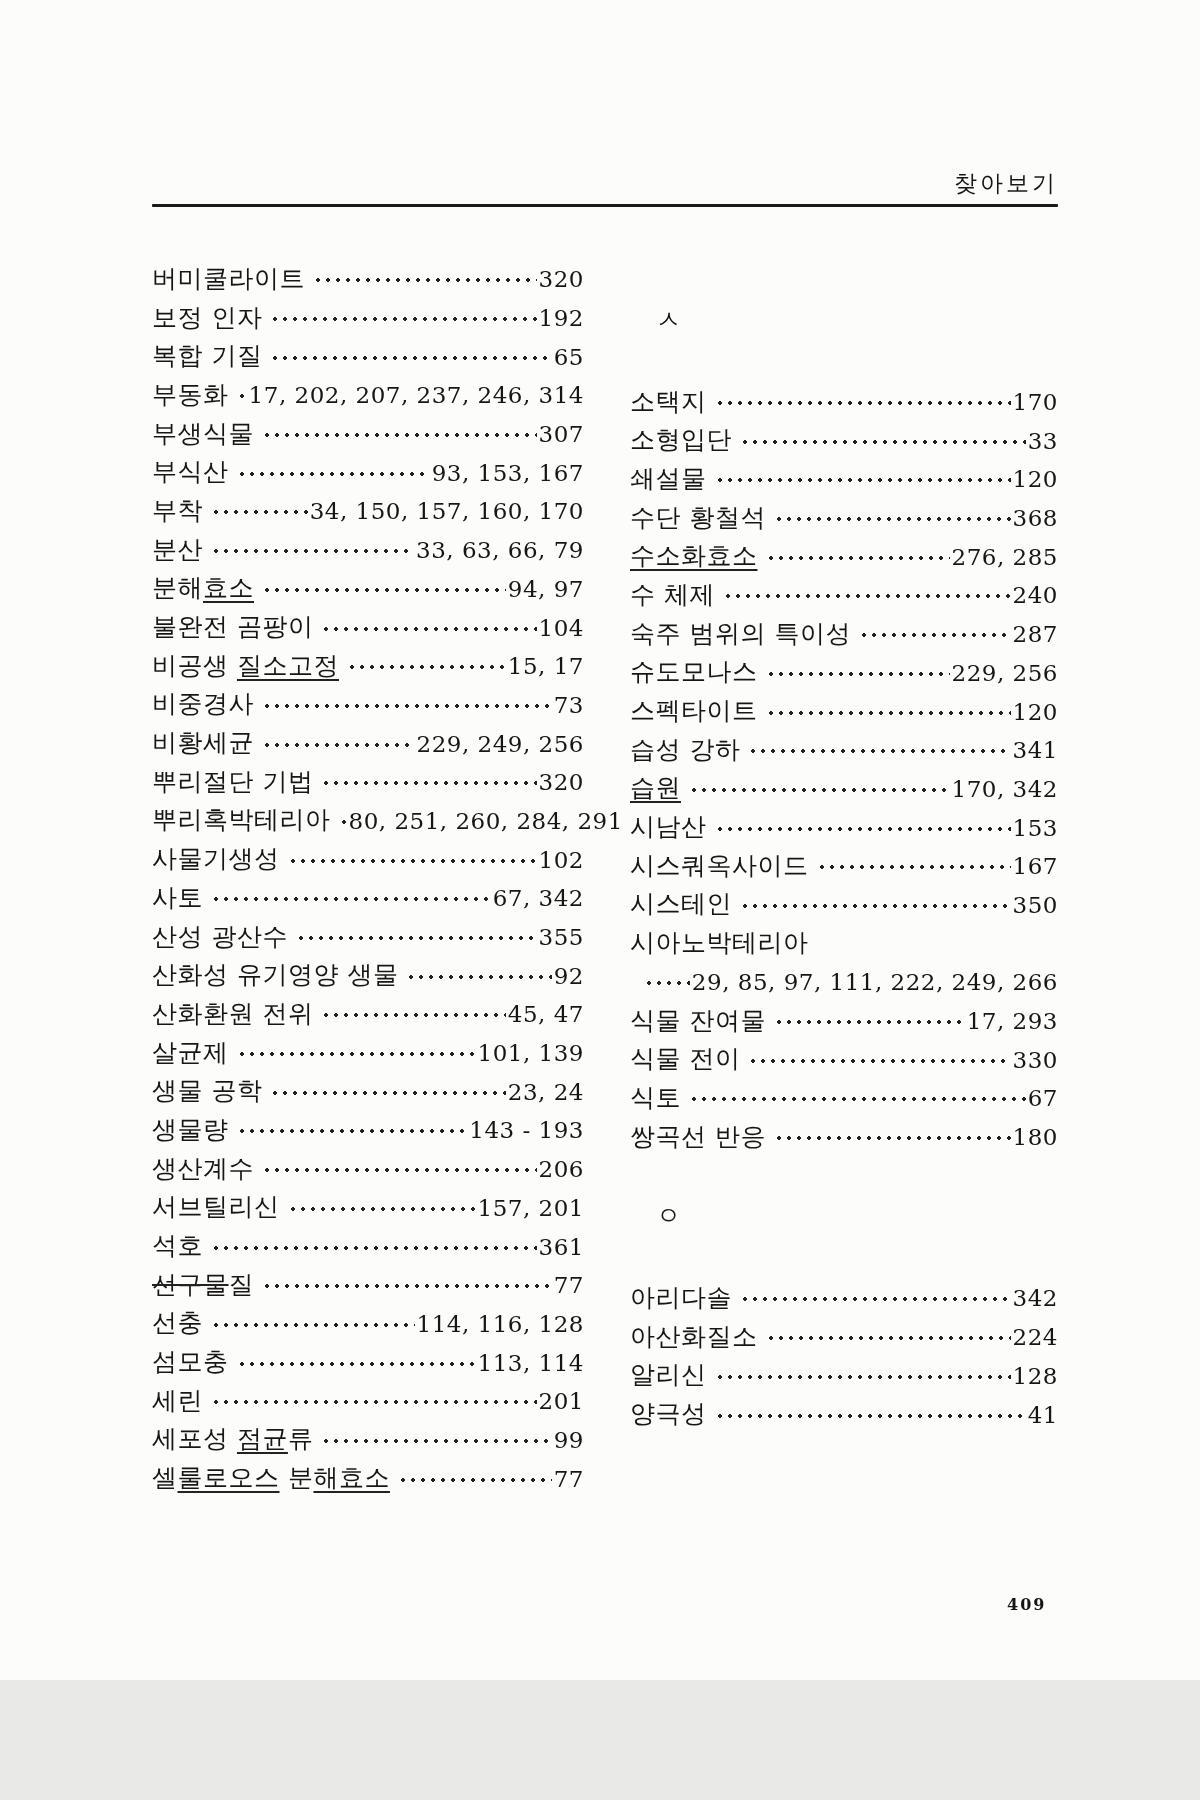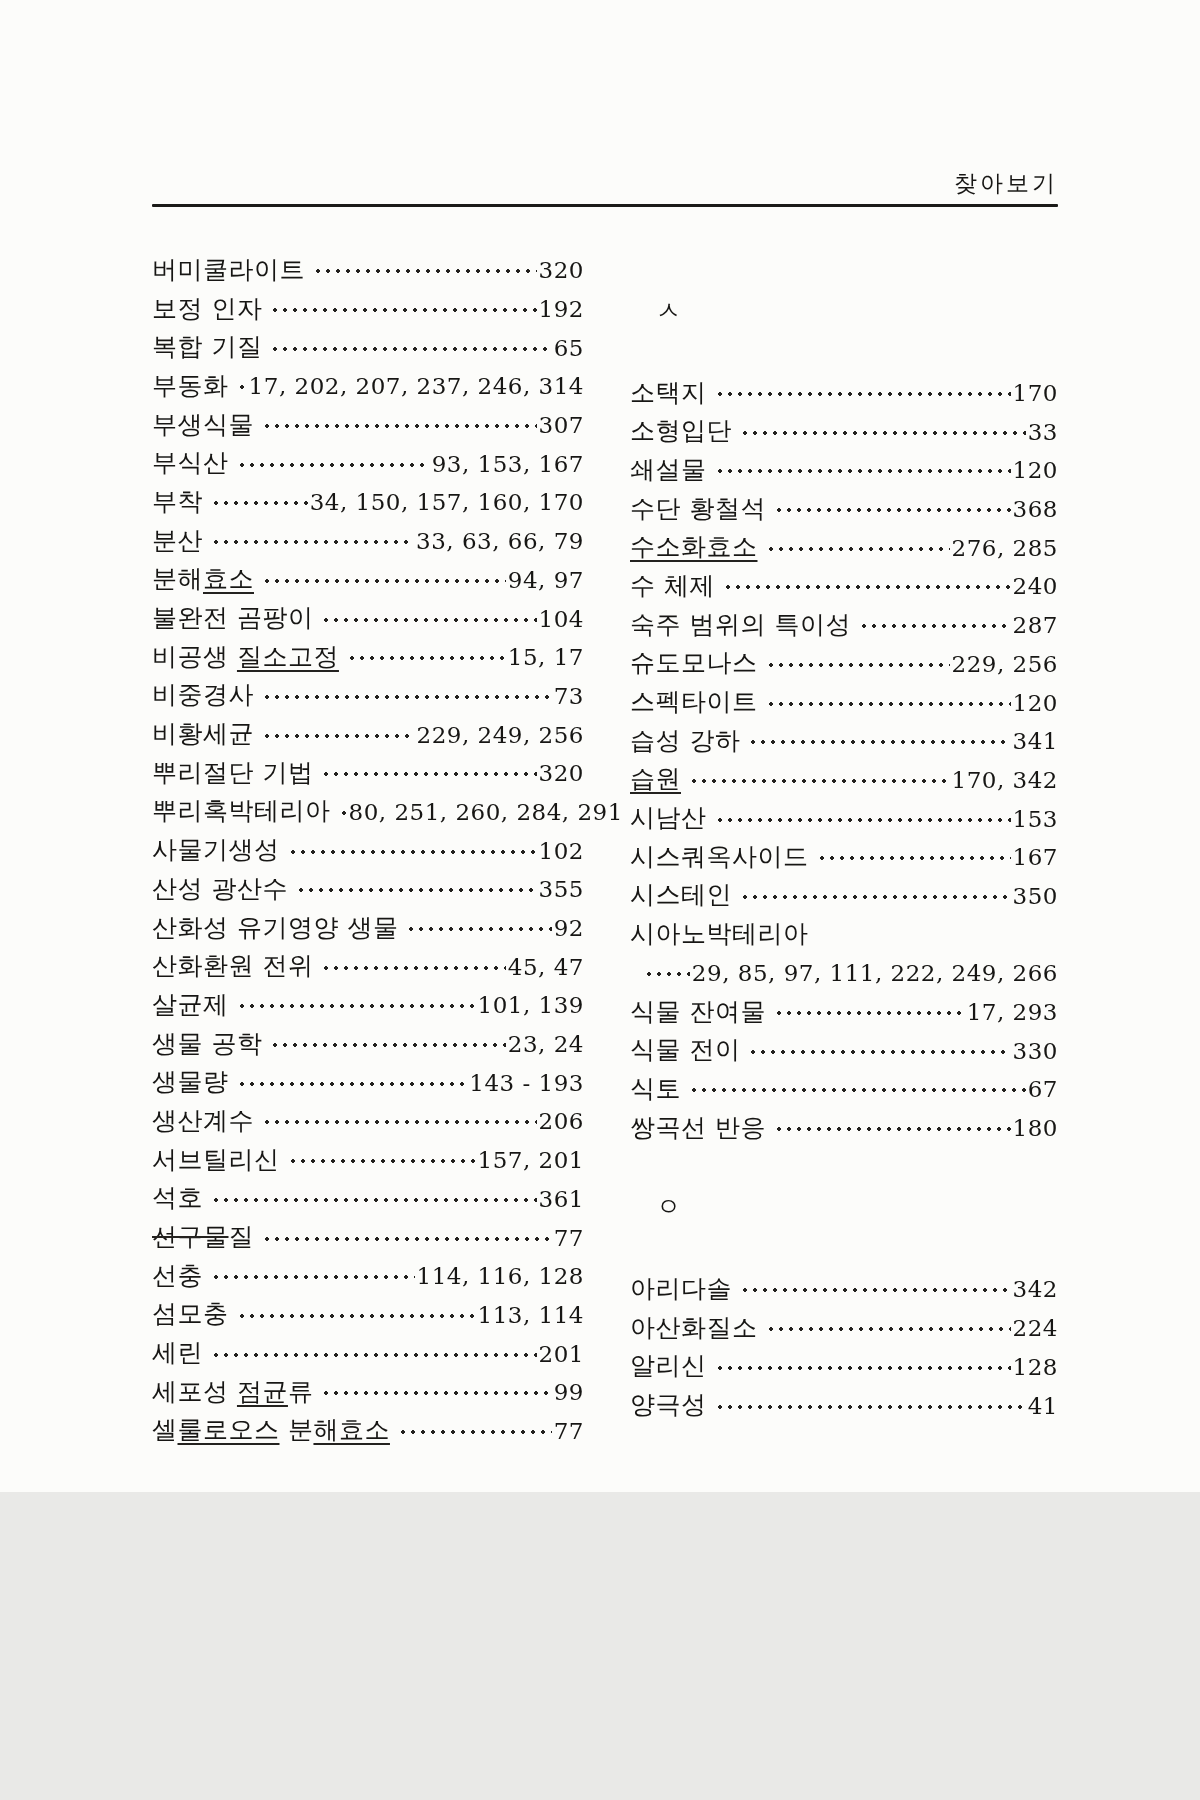--- a/index.html
+++ b/index.html
@@ -1,29 +1,29 @@
 <!DOCTYPE html>
 <html><head>
 <meta charset="utf-8">
 <style>
   html,body{margin:0;padding:0;background:#e9e9e7;}
   .page{
-    position:relative;width:1200px;height:1492px;margin:0 auto;
+    position:relative;width:1200px;height:1680px;margin:0 auto;
     background:#fcfcfa;color:#171614;overflow:hidden;
     font-family:"DejaVu Serif","DejaVu Sans",serif;
   }
   .header-label{
     position:absolute;top:168px;right:142px;
     font-size:23px;letter-spacing:3px;font-weight:500;
   }
   .header-rule{
     position:absolute;left:152px;top:204px;width:906px;height:3px;
     background:#1b1a18;border-radius:1px;
   }
-  .col{position:absolute;top:250px;}
+  .col{position:absolute;top:259px;}
   .col-left{left:152px;width:432px;}
   .col-right{left:630px;width:428px;}
   .row{
     display:flex;align-items:center;height:38.7px;
     font-size:25px;letter-spacing:0.5px;white-space:nowrap;
   }
   .term{white-space:pre;}
   .term u{text-decoration:underline;text-decoration-thickness:2px;text-underline-offset:5px;text-decoration-color:#24221f;text-align:center;}
   .term s{text-decoration:line-through;text-decoration-thickness:2px;text-decoration-color:#24221f;}
   .leader{
@@ -125,20 +125,25 @@
         <span class="term">뿌리혹박테리아</span>
         <span class="leader"></span>
         <span class="pages">80, 251, 260, 284, 291</span>
       </div>
       <div class="row">
         <span class="term">사물기생성</span>
         <span class="leader"></span>
         <span class="pages">102</span>
       </div>
       <div class="row">
+        <span class="term">사토</span>
+        <span class="leader"></span>
+        <span class="pages">67, 342</span>
+      </div>
+      <div class="row">
         <span class="term">산성 광산수</span>
         <span class="leader"></span>
         <span class="pages">355</span>
       </div>
       <div class="row">
         <span class="term">산화성 유기영양 생물</span>
         <span class="leader"></span>
         <span class="pages">92</span>
       </div>
       <div class="row">

